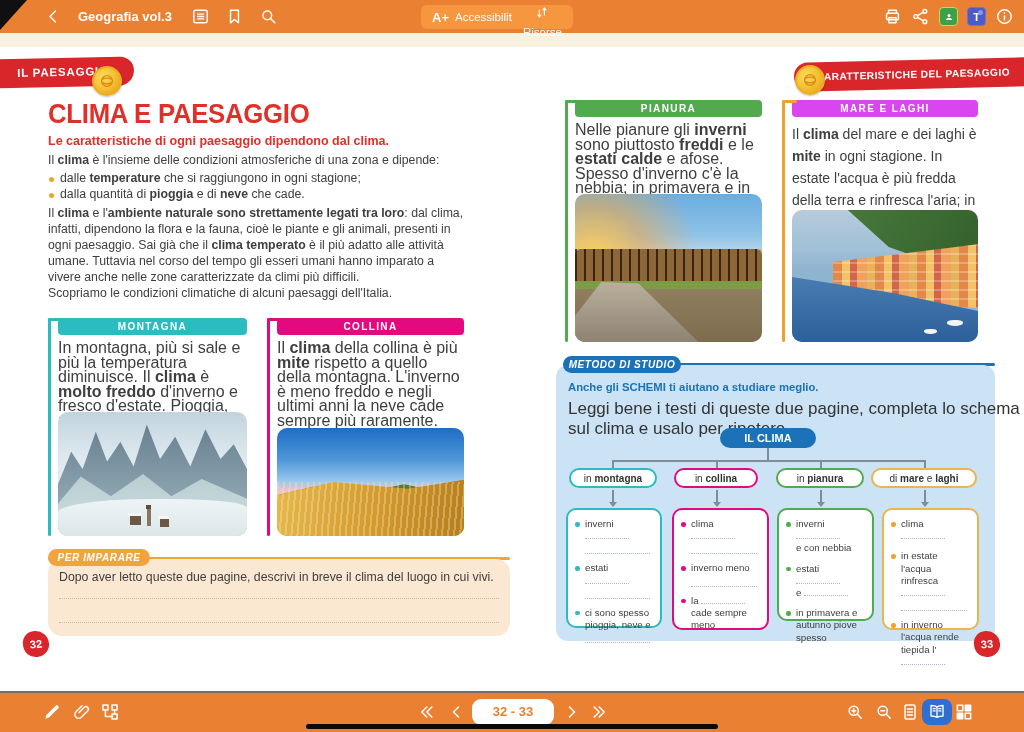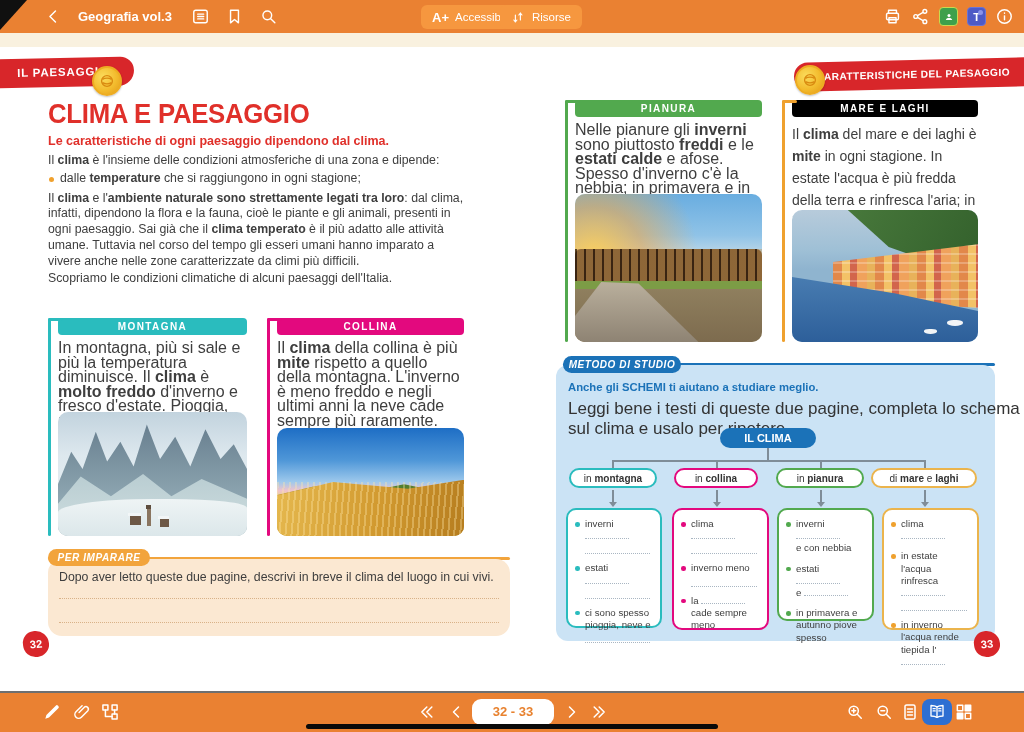--- a/index.html
+++ b/index.html
@@ -9,21 +9,21 @@
   
   .topbar{position:absolute;top:0;left:0;right:0;height:33px;background:#EA8132;z-index:30;text-align:center;}
   .corner{position:absolute;top:0;left:0;width:0;height:0;border-top:30px solid #101010;border-right:27px solid transparent;z-index:40;}
   .tb-left{position:absolute;left:44px;top:0;height:33px;display:flex;align-items:center;gap:15px;color:#fff;}
   .tb-title{font-size:13px;font-weight:bold;color:#fff;margin-right:4px;}
   .ticon{width:19px;height:19px;display:block;}
   .ticon svg{width:100%;height:100%;stroke:#fff;fill:none;stroke-width:1.8;stroke-linecap:round;stroke-linejoin:round;}
   .tb-btn{position:absolute;top:5px;height:24px;background:#F6973F;border-radius:6px;color:#fff;display:flex;align-items:center;gap:6px;padding:0 11px;font-size:11.5px;}
   .tb-btn .ap{font-size:13px;font-weight:bold;}
   .btn-acc{left:421px;}
-  .btn-res{left:500px;}
+  .btn-res{left:512px;flex-direction:column;}
   .tb-right{position:absolute;right:10px;top:0;height:33px;display:flex;align-items:center;gap:9px;}
   .sqicon{width:19px;height:19px;border-radius:4px;display:flex;align-items:center;justify-content:center;position:relative;}
   .cls{background:#3EA04C;border:1.5px solid #C9D94F;}
   .tms{background:#4E5AC6;color:#fff;font-size:11px;font-weight:bold;border:1px solid #6a74d6;}
   .tms i{position:absolute;top:2px;right:2px;width:5px;height:5px;border-radius:50%;background:#8b93ea;}
 
   
   .cream{position:absolute;top:33px;left:0;right:0;height:14px;background:#F9F1DF;}
   .sep{position:absolute;top:691px;left:0;right:0;height:2px;background:#6f6f6f;}
 
@@ -206,20 +206,21 @@
         </svg>
       </div>
 
     <div class="h1">CLIMA E PAESAGGIO</div>
     <div class="subt">Le caratteristiche di ogni paesaggio dipendono dal clima.</div>
 
     <div class="intro">
       <p>Il <b>clima</b> è l'insieme delle condizioni atmosferiche di una zona e dipende:</p>
       <ul>
         <li>dalle <b>temperature</b> che si raggiungono in ogni stagione;</li>
+        <li>dalla quantità di <b>pioggia</b> e di <b>neve</b> che cade.</li>
       </ul>
       <p class="p2">Il <b>clima</b> e l'<b>ambiente naturale sono strettamente legati tra loro</b>: dal clima, infatti, dipendono la flora e la fauna, cioè le piante e gli animali, presenti in ogni paesaggio. Sai già che il <b>clima temperato</b> è il più adatto alle attività umane. Tuttavia nel corso del tempo gli esseri umani hanno imparato a vivere anche nelle zone caratterizzate da climi più difficili.</p>
       <p>Scopriamo le condizioni climatiche di alcuni paesaggi dell'Italia.</p>
     </div>
 
     <div class="ibox" style="left:48px;top:318px;width:199px;height:218px;">
       <div class="br-v" style="background:#2ABCBE"></div>
       <div class="br-h" style="background:#2ABCBE"></div>
       <div class="hdr" style="background:#2ABCBE">MONTAGNA</div>
       <div class="txt">In montagna, più si sale e più la temperatura diminuisce. Il <b>clima</b> è <b>molto freddo</b> d'inverno e fresco d'estate. Pioggia, neve e grandine sono frequenti.</div>
@@ -269,21 +270,21 @@
           <div class="pp-trees"></div>
           <div class="pp-grass"></div>
           <div class="pp-gr"></div>
           <div class="pp-path"></div>
       </div>
     </div>
 
     <div class="ibox" style="left:782px;top:100px;width:196px;height:242px;">
       <div class="br-v" style="background:#EFA12E"></div>
       <div class="br-h" style="background:#EFA12E"></div>
-      <div class="hdr" style="background:#000000">MARE E LAGHI</div>
+      <div class="hdr" style="background:#d946ef">MARE E LAGHI</div>
       <div class="txt" style="font-size:14px;line-height:22px;">Il <b>clima</b> del mare e dei laghi è <b>mite</b> in ogni stagione. In estate l'acqua è più fredda della terra e rinfresca l'aria; in inverno l'acqua diffonde il calore accumulato in estate e rende tiepida l'aria.</div>
       <div class="pic" style="height:132px;">
         <div class="mm-sky"></div>
           <div class="mm-hill"></div>
           <div class="mm-houses"></div>
           <div class="mm-water"></div>
         <div class="mm-boat" style="right:8%;bottom:12%;width:16px;height:6px;"></div>
         <div class="mm-boat" style="right:22%;bottom:6%;width:13px;height:5px;"></div>
       </div>
     </div>

